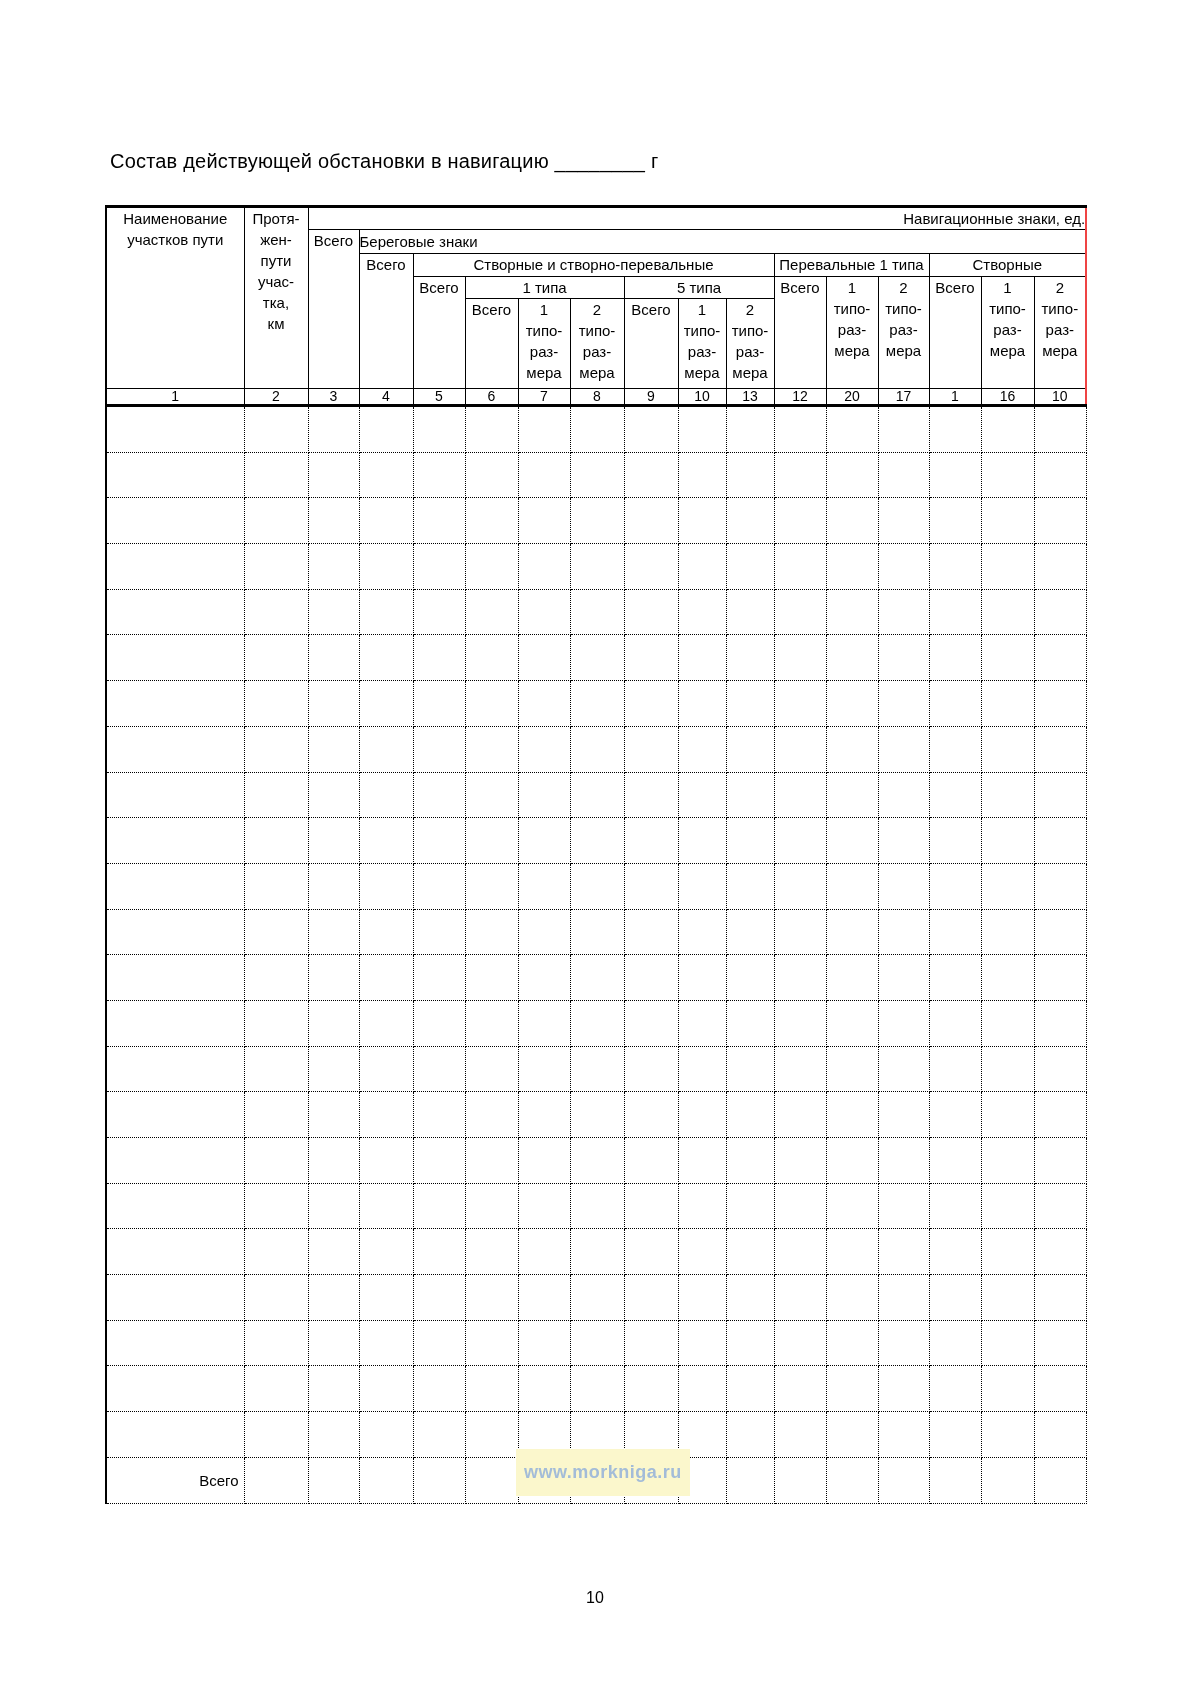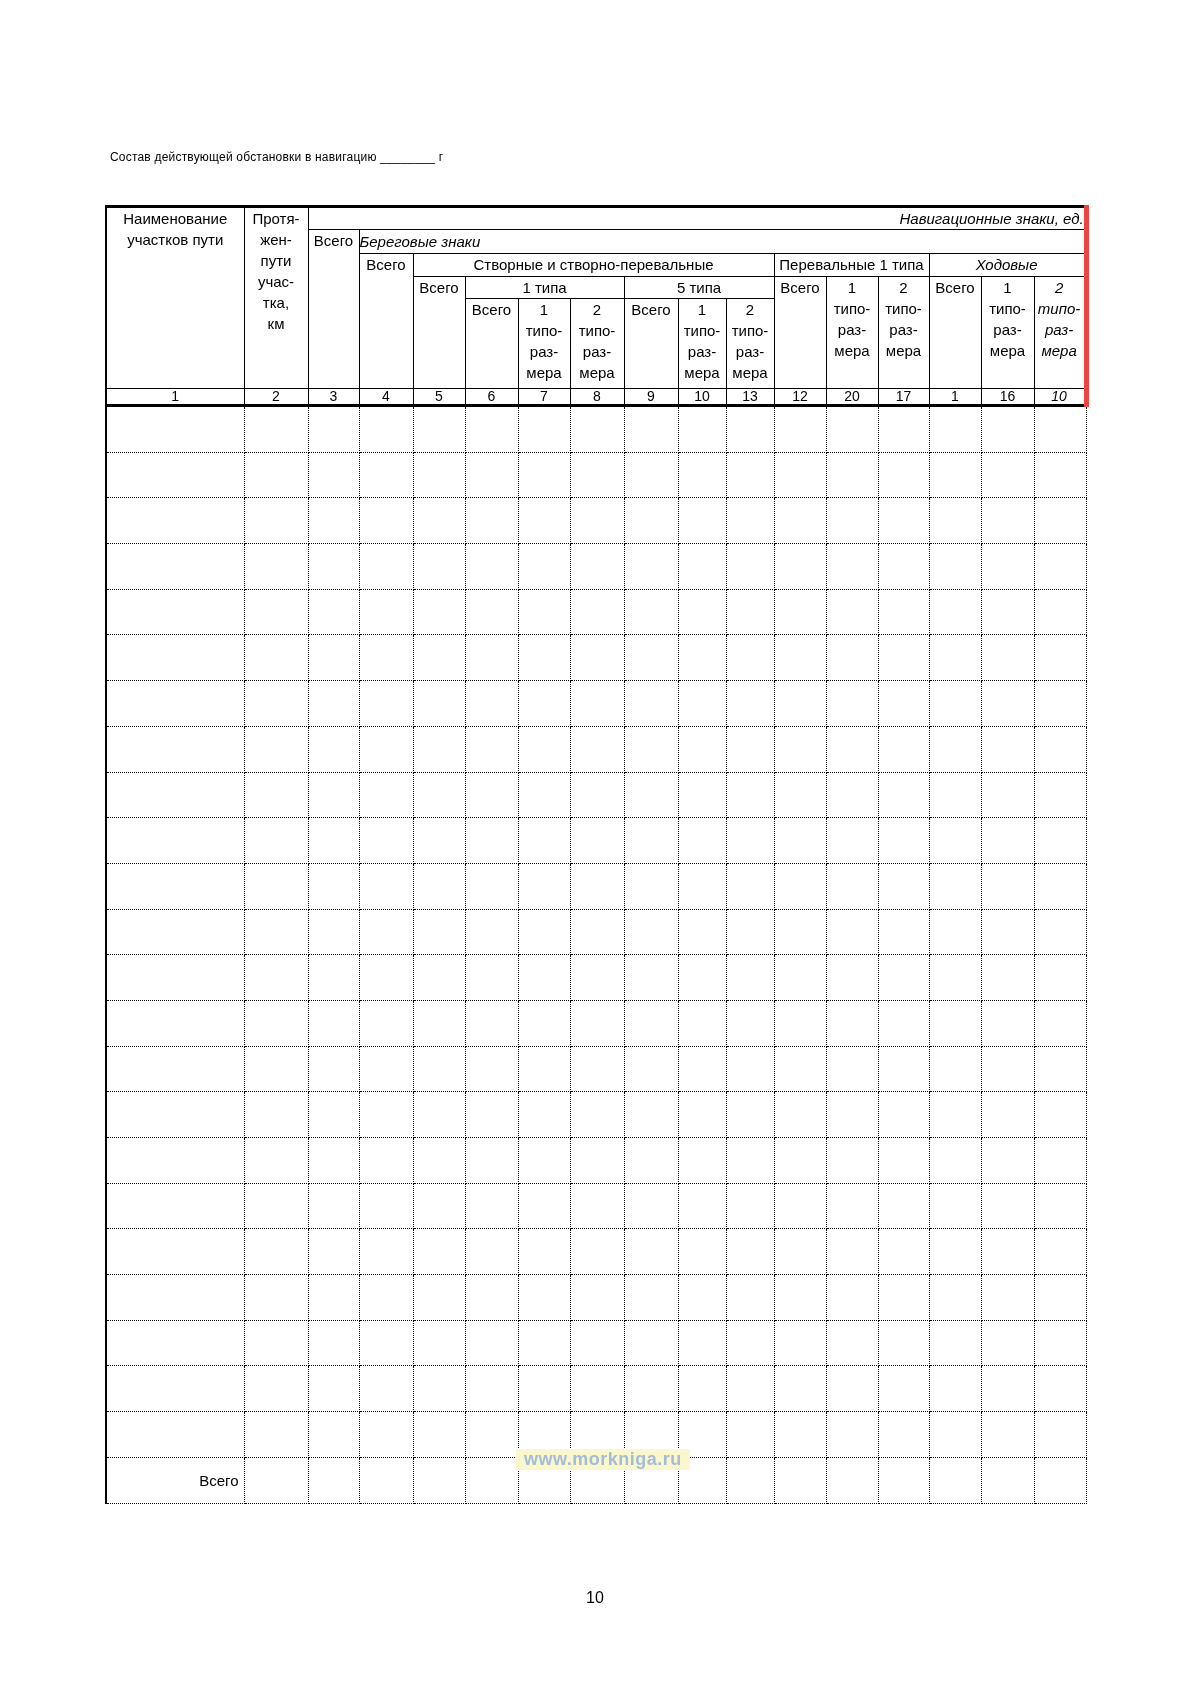--- a/index.html
+++ b/index.html
@@ -3,21 +3,21 @@
 <meta charset="utf-8">
 <style>
   html,body { margin:0; padding:0; background:#ffffff; }
   .page {
     position:relative; width:1200px; height:1700px; background:#ffffff;
     font-family:"Liberation Sans","DejaVu Sans",sans-serif; color:#000;
     overflow:hidden;
   }
   .doc-title {
     position:absolute; left:110px; top:150px;
-    font-size:12px; letter-spacing:0.2px; white-space:nowrap;
+    font-size:20px; letter-spacing:0.2px; white-space:nowrap;
   }
   table.main {
     position:absolute; left:105px; top:205px; width:980px;
     border-collapse:collapse; table-layout:fixed;
   }
   table.main td { padding:0; }
   thead td {
     border:1px solid #000;
     font-size:15px; line-height:21px; text-align:center; vertical-align:top;
     white-space:pre-line; overflow:hidden;
@@ -27,35 +27,35 @@
   tr.hr-b { height:24px; }
   tr.hr-c { height:23px; }
   tr.hr-d { height:22px; }
   tr.hr-e { height:90px; }
   tr.hr-num { height:16px; }
   tr.hr-num td {
     font-size:14px; line-height:15px; vertical-align:middle;
     border-bottom:3px solid #000;
   }
   td.edge-l { border-left:2px solid #000; }
-  td.edge-r { border-right:5px solid #ef4444;font-style:italic; }
+  td.edge-r { border-right:2px solid #ef4444; }
   td.h-navsigns { text-align:right; padding-right:45px; vertical-align:middle; }
   td.h-shore   { text-align:left; padding-right:78px; vertical-align:middle; }
   td.h-name { padding-top:2px; }
   td.h-len  { padding-top:2px; }
   tbody td {
     border:1px dotted #000; height:44.7px;
     font-size:15px; vertical-align:middle;
   }
   tbody td:first-child { border-left:2px solid #000; }
   tbody td.total-label { text-align:right; padding-right:5px; }
   .watermark {
     position:absolute; left:516px; top:1449px;
     font-size:18px; font-weight:bold; letter-spacing:0.5px;
-    color:#a3bcd8; background:#fbf7cc; padding:0 8px;
+    color:#a3bcd8; background:#fbf7cc; padding:13px 8px;
     white-space:nowrap;
   }
   .page-number {
     position:absolute; left:105px; top:1589px; width:980px;
     text-align:center; font-size:16px;
   }
 </style>
 </head>
 <body>
 
@@ -96,21 +96,21 @@
         <td class="edge-r h-navsigns" colspan="15">Навигационные знаки, ед.</td>
       </tr>
       <tr class="hr-b">
         <td rowspan="4">Всего</td>
         <td class="edge-r h-shore" colspan="14">Береговые знаки</td>
       </tr>
       <tr class="hr-c">
         <td rowspan="3">Всего</td>
         <td colspan="7">Створные и створно-перевальные</td>
         <td colspan="3">Перевальные 1 типа</td>
-        <td class="edge-r" colspan="3">Ходовые</td>
+        <td class="edge-r" colspan="3">Створные</td>
       </tr>
       <tr class="hr-d">
         <td rowspan="2">Всего</td>
         <td colspan="3">1 типа</td>
         <td colspan="3">5 типа</td>
         <td rowspan="2">Всего</td>
         <td rowspan="2">1
 типо-
 раз-
 мера</td>

